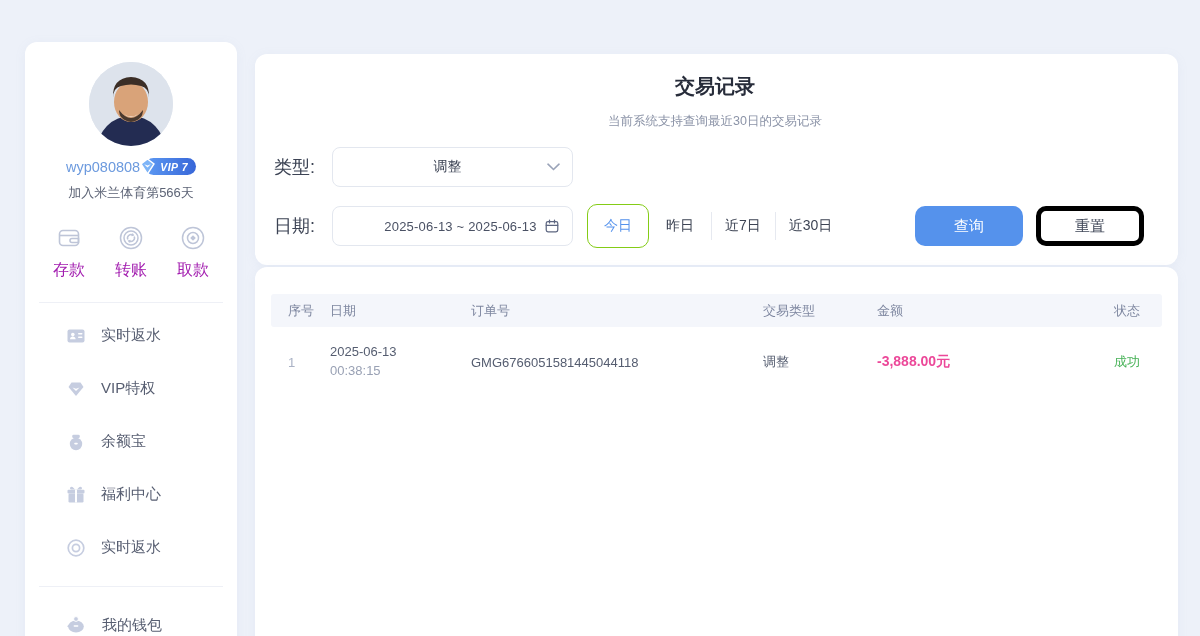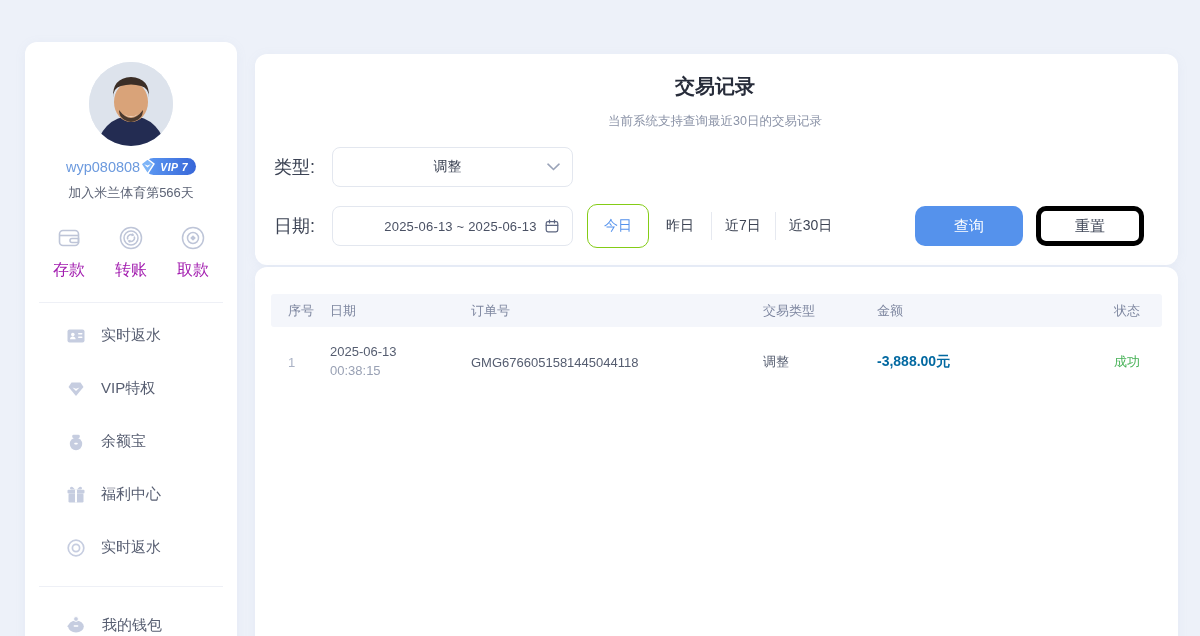--- a/index.html
+++ b/index.html
@@ -65,21 +65,21 @@
   .c2 { width:141px; }
   .c3 { width:292px; }
   .c4 { width:114px; }
   .c5 { width:237px; }
   .c6 { flex:1; }
   .th { font-size:13px; color:#7e87a0; }
   .td { font-size:13px; color:#555d70; }
   .row-index { color:#aab2c5; font-size:13px; }
   .cell-date { line-height:1.45; }
   .cell-time { color:#99a1b4; }
-  .cell-amount { font-size:14px; font-weight:bold; color:#0369a1; }
+  .cell-amount { font-size:14px; font-weight:bold; color:#ec4899; }
   .cell-status { font-weight:500; }
 
   svg { display:block; }
 </style>
 </head>
 <body>
 
 <aside class="card sidebar">
   <div class="avatar-wrap">
     <svg viewBox="0 0 84 84" width="84" height="84">

